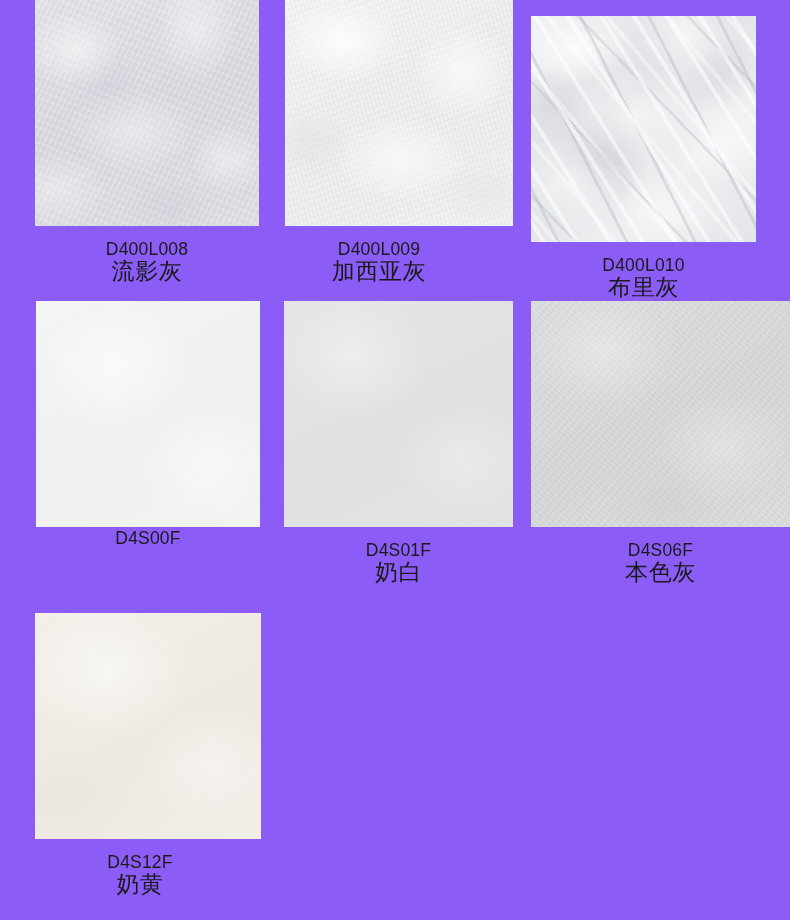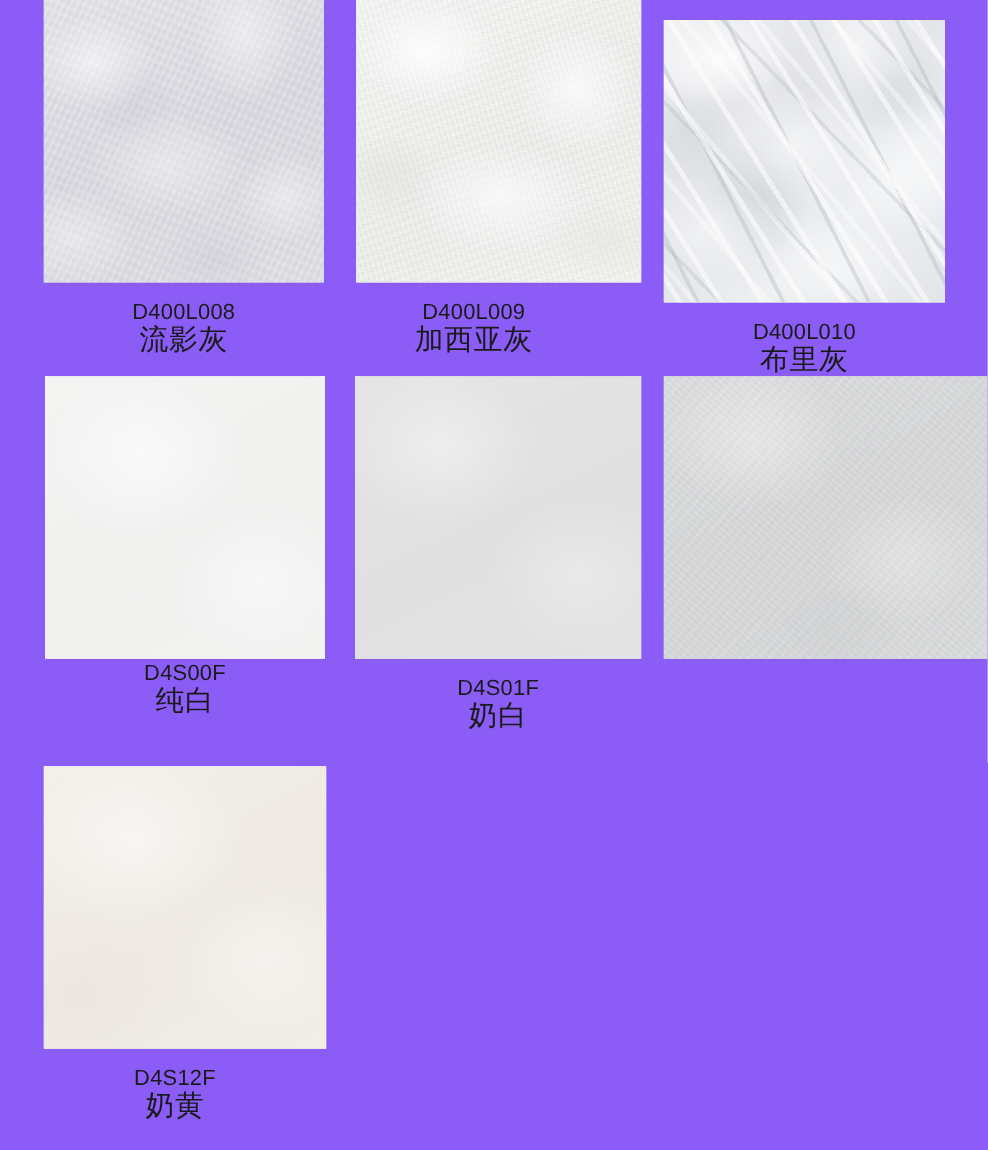--- a/index.html
+++ b/index.html
@@ -188,36 +188,39 @@
         <div class="code">D400L010</div>
         <div class="name">布里灰</div>
       </div>
     </div>
     <div class="swatch" style="left: 36px; top: 301px; width: 224px;">
       <div class="tile" style="width: 224px; height: 226px; background: rgb(242, 242, 241);">
         <div class="tile-inner tex-chunbai"></div>
       </div>
       <div class="labels" style="color: rgb(26, 26, 26); ">
         <div class="code">D4S00F</div>
-        <div class="name">纯白</div>
       </div>
     </div>
     <div class="swatch" style="left: 284px; top: 301px; width: 229px;">
       <div class="tile" style="width: 229px; height: 226px; background: rgb(226, 226, 226);">
         <div class="tile-inner tex-naibai"></div>
       </div>
       <div class="labels" style="color: rgb(26, 26, 26); margin-top: 12px;">
         <div class="code">D4S01F</div>
         <div class="name">奶白</div>
       </div>
     </div>
     <div class="swatch" style="left: 531px; top: 301px; width: 259px;">
       <div class="tile" style="width: 259px; height: 226px; background: rgb(212, 213, 214);">
         <div class="tile-inner tex-bensehui"></div>
       </div>
+      <div class="labels" style="color: rgb(26, 26, 26); margin-top: 12px;">
+        <div class="code">D4S06F</div>
+        <div class="name">本色灰</div>
+      </div>
     </div>
     <div class="swatch" style="left: 35px; top: 613px; width: 210px;">
       <div class="tile" style="width: 226px; height: 226px; background: rgb(240, 236, 230);">
         <div class="tile-inner tex-naihuang"></div>
       </div>
       <div class="labels" style="color: rgb(26, 26, 26); margin-top: 12px;">
         <div class="code">D4S12F</div>
         <div class="name">奶黄</div>
       </div>
     </div>

